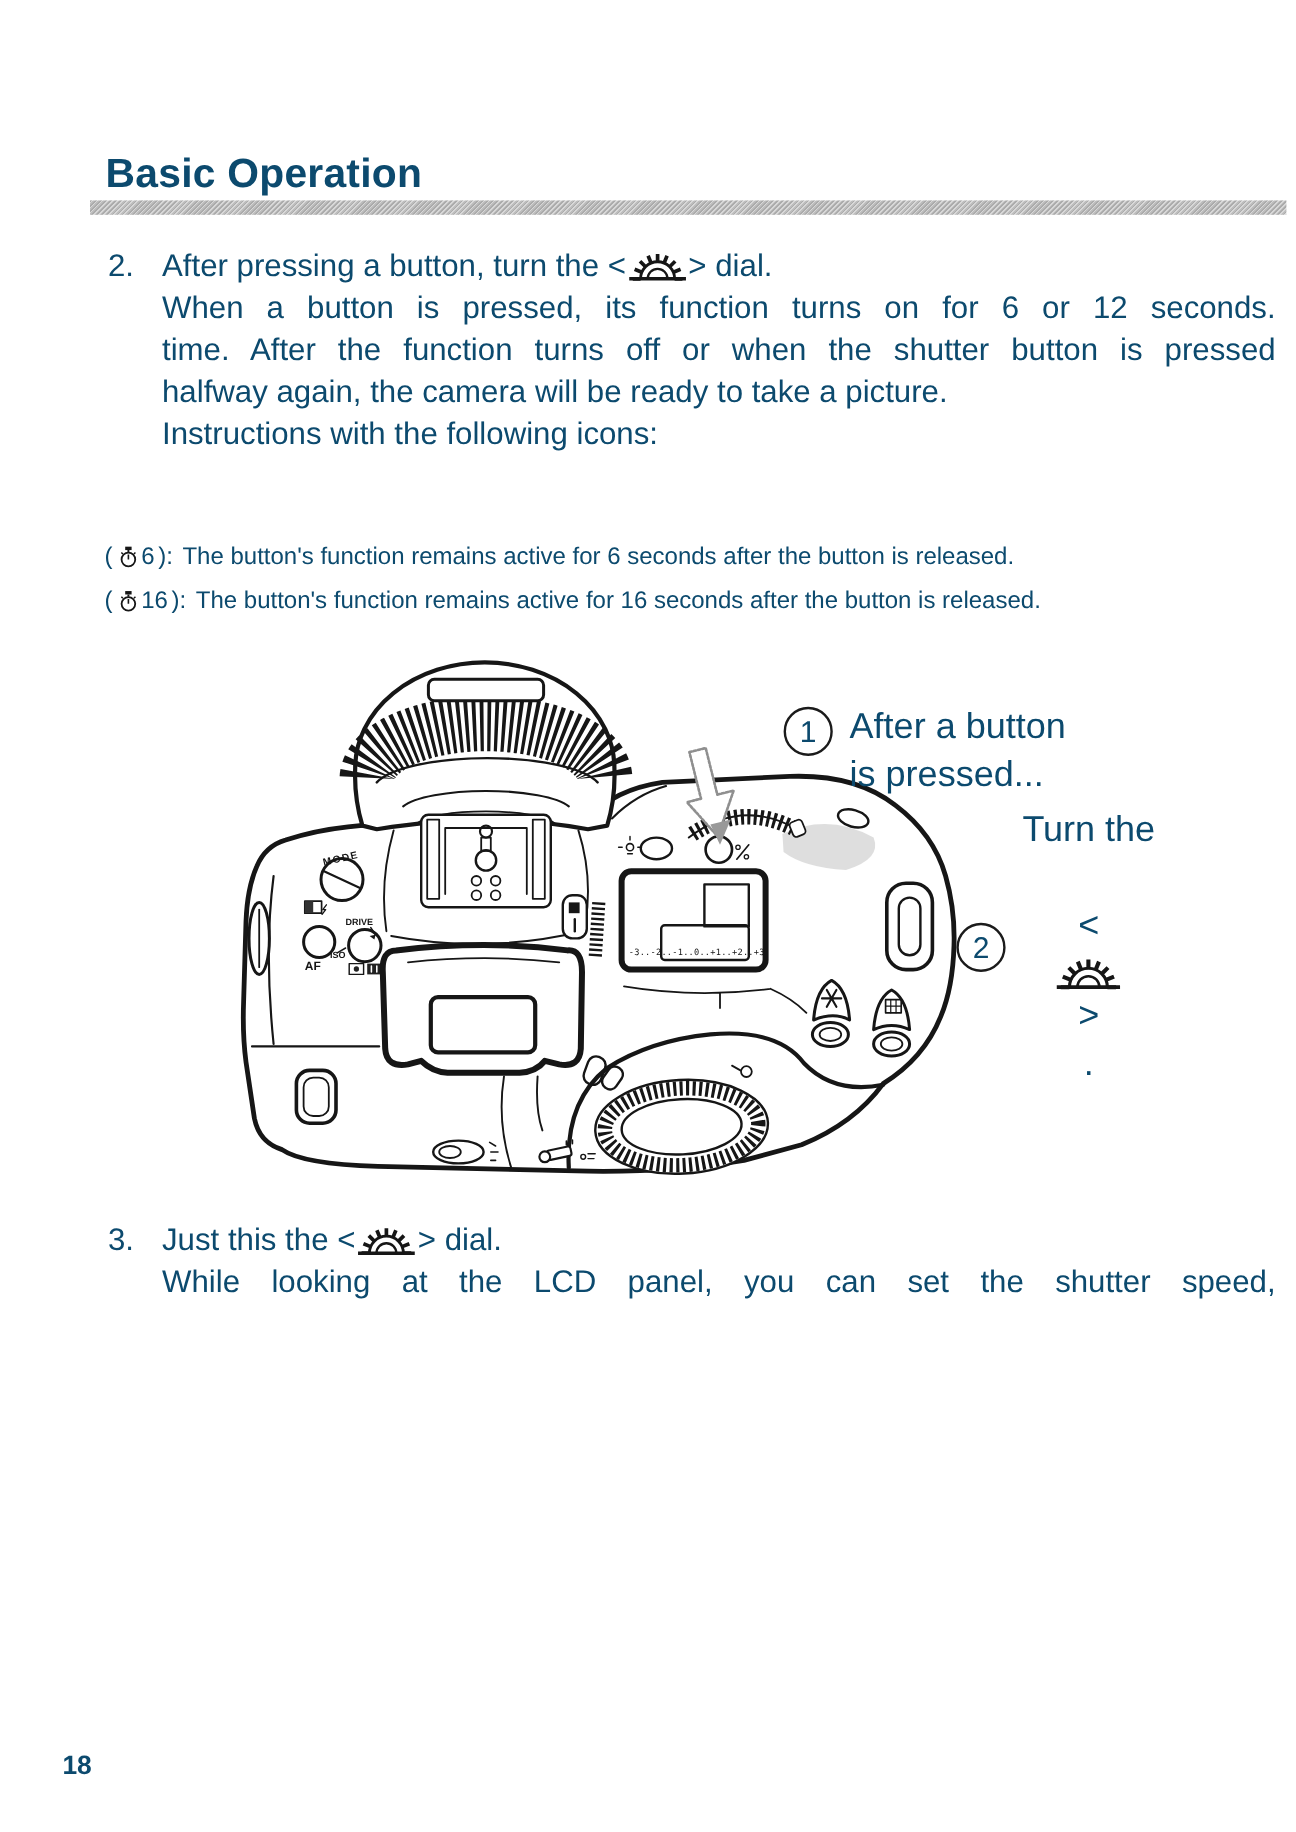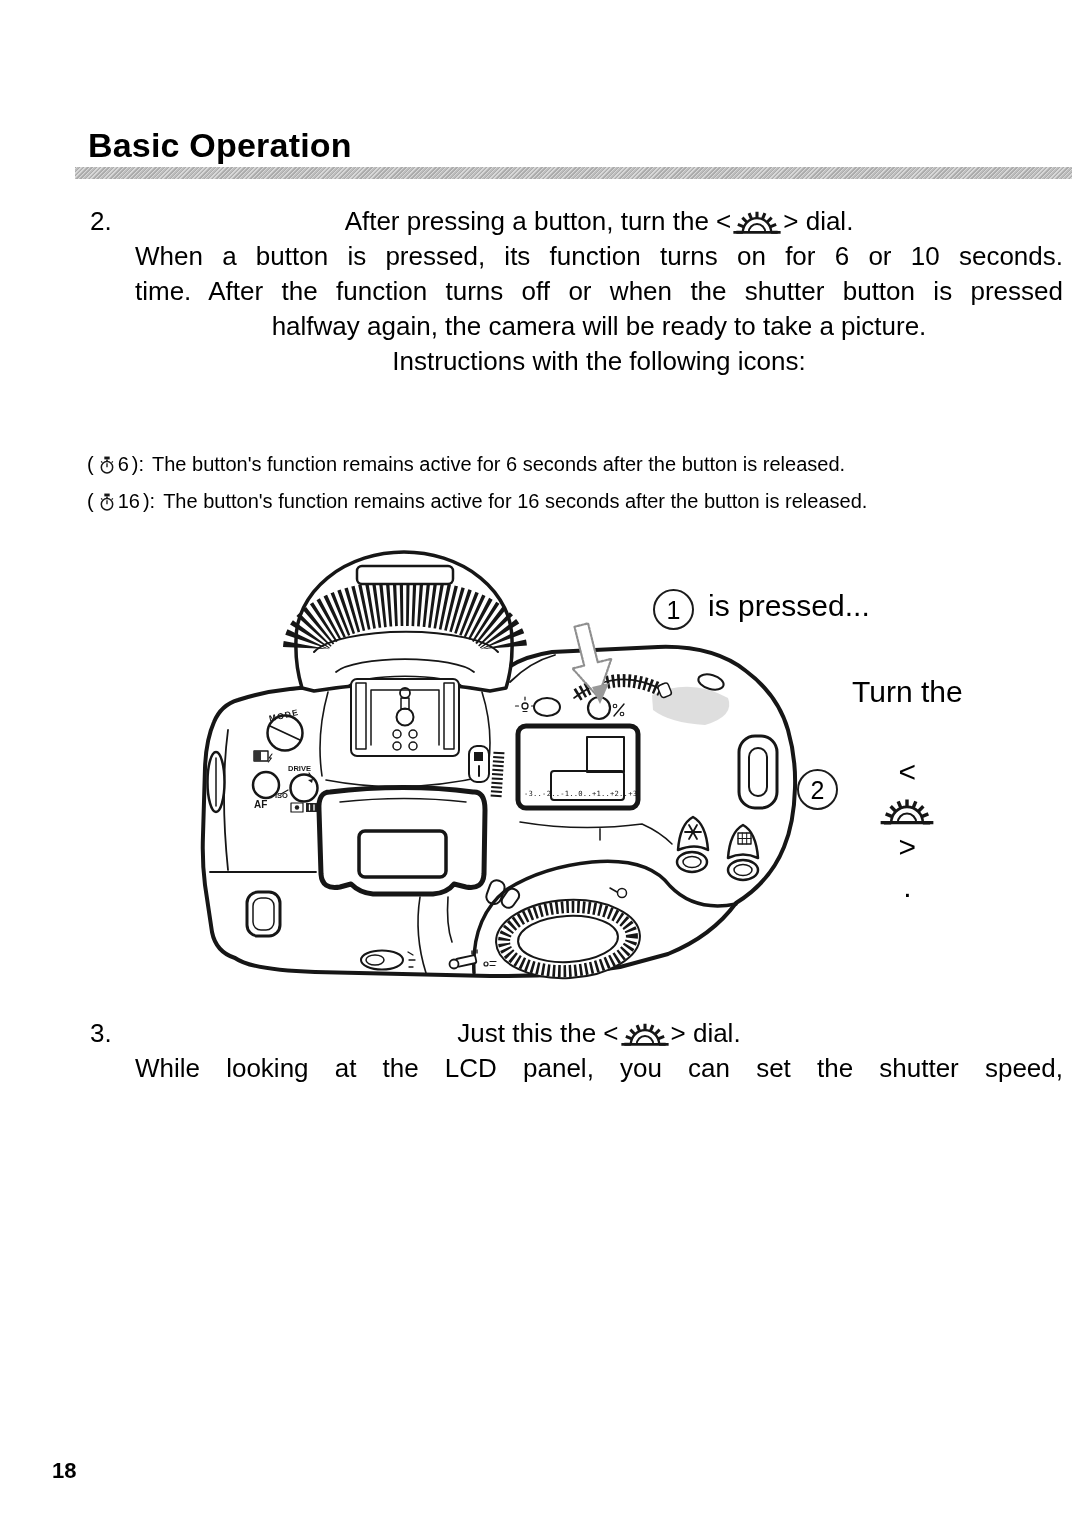--- a/index.html
+++ b/index.html
@@ -1,33 +1,33 @@
 <!DOCTYPE html>
 <html><head>
 <meta charset="utf-8">
 <style>
   html,body { margin:0; padding:0; background:#e8e8e8; }
   .page {
     position:relative; width:1080px; height:1527px; margin:0 auto;
-    background:#ffffff; color:#000000;
+    background:#ffffff; color:#0c4a6e;
     font-family:"Liberation Sans", sans-serif;
     overflow:hidden;
   }
   .heading {
     position:absolute; left:88px; top:126px;
     font-size:34px; font-weight:bold; letter-spacing:0.2px;
   }
   .heading-band {
     position:absolute; left:75px; top:167px; width:997px; height:12px;
     background:repeating-linear-gradient(135deg,#ababab 0 1px,#d8d8d8 1px 2px,#bdbdbd 2px 3px);
   }
   .block { position:absolute; left:90px; width:980px; }
   .itemnum { position:absolute; left:0; top:0; font-size:26px; line-height:35px; }
   .itext { margin-left:45px; width:928px; }
-  .tline { font-size:26px; line-height:35px; white-space:normal;text-align:center; }
+  .tline { font-size:26px; line-height:35px; white-space:normal; }
   .jl { text-align:justify; text-align-last:justify; }
   .notes { position:absolute; left:87px; top:446px; width:960px; }
   .note { font-size:20px; line-height:37px; }
   .note .nnum { font-weight:normal; }
   .note .nclose { margin-left:3px; }
   .note .ntext { margin-left:8px; }
   .dial-sm { width:52px; height:31px; vertical-align:-6px; color:#161616; }
   .dial-lg { width:58px; height:35px; vertical-align:-7px; color:#161616; }
   .timer-ic { width:16px; height:20px; vertical-align:-4px; margin:0 3px 0 5px; color:#161616; }
   .figure-svg { position:absolute; left:190px; top:540px; }
@@ -76,21 +76,21 @@
   <div class="heading-band"></div>
 
   <div class="block" style="top:204px;">
     <span class="itemnum">2.</span>
     <div class="itext">
       <div class="tline">
         <span>After pressing a button, turn the </span><span>&lt;</span><svg class="dial-sm">
             <use href="#gdial"></use>
           </svg><span>&gt;</span><span> dial.</span>
       </div>
-      <div class="tline jl">When a button is pressed, its function turns on for 6 or 10 seconds.</div>
+      <div class="tline jl">When a button is pressed, its function turns on for 6 or 12 seconds.</div>
       <div class="tline jl">time. After the function turns off or when the shutter button is pressed</div>
       <div class="tline">halfway again, the camera will be ready to take a picture.</div>
       <div class="tline">Instructions with the following icons:</div>
     </div>
   </div>
 
   <div class="notes">
     <div class="note">
       <span>(</span><svg class="timer-ic">
           <use href="#gtimer"></use>
@@ -269,20 +269,21 @@
       <g>
         <polygon points="393,84 407,84 407,124 421,124 399,158 381,124 393,124" fill="#ffffff" stroke="#8f8f8f" stroke-width="2.2" stroke-dasharray="2,1.6" transform="rotate(-14 400 120)"></polygon>
         <polygon points="402,147 419,143 410,164" fill="#999999" stroke="none"></polygon>
       </g>
     </g>
   </svg>
 
   <div class="ann ann1">
     <span class="circ">1</span>
     <div>
+      <div>After a button</div>
       <div>is pressed...</div>
     </div>
   </div>
 
   <div class="ann ann2">
     <span class="circ">2</span>
     <span class="annrow">
       <span>Turn the </span>&nbsp;<span>&lt;</span><svg class="dial-lg">
           <use href="#gdial"></use>
         </svg><span>&gt;</span><span>.</span>

